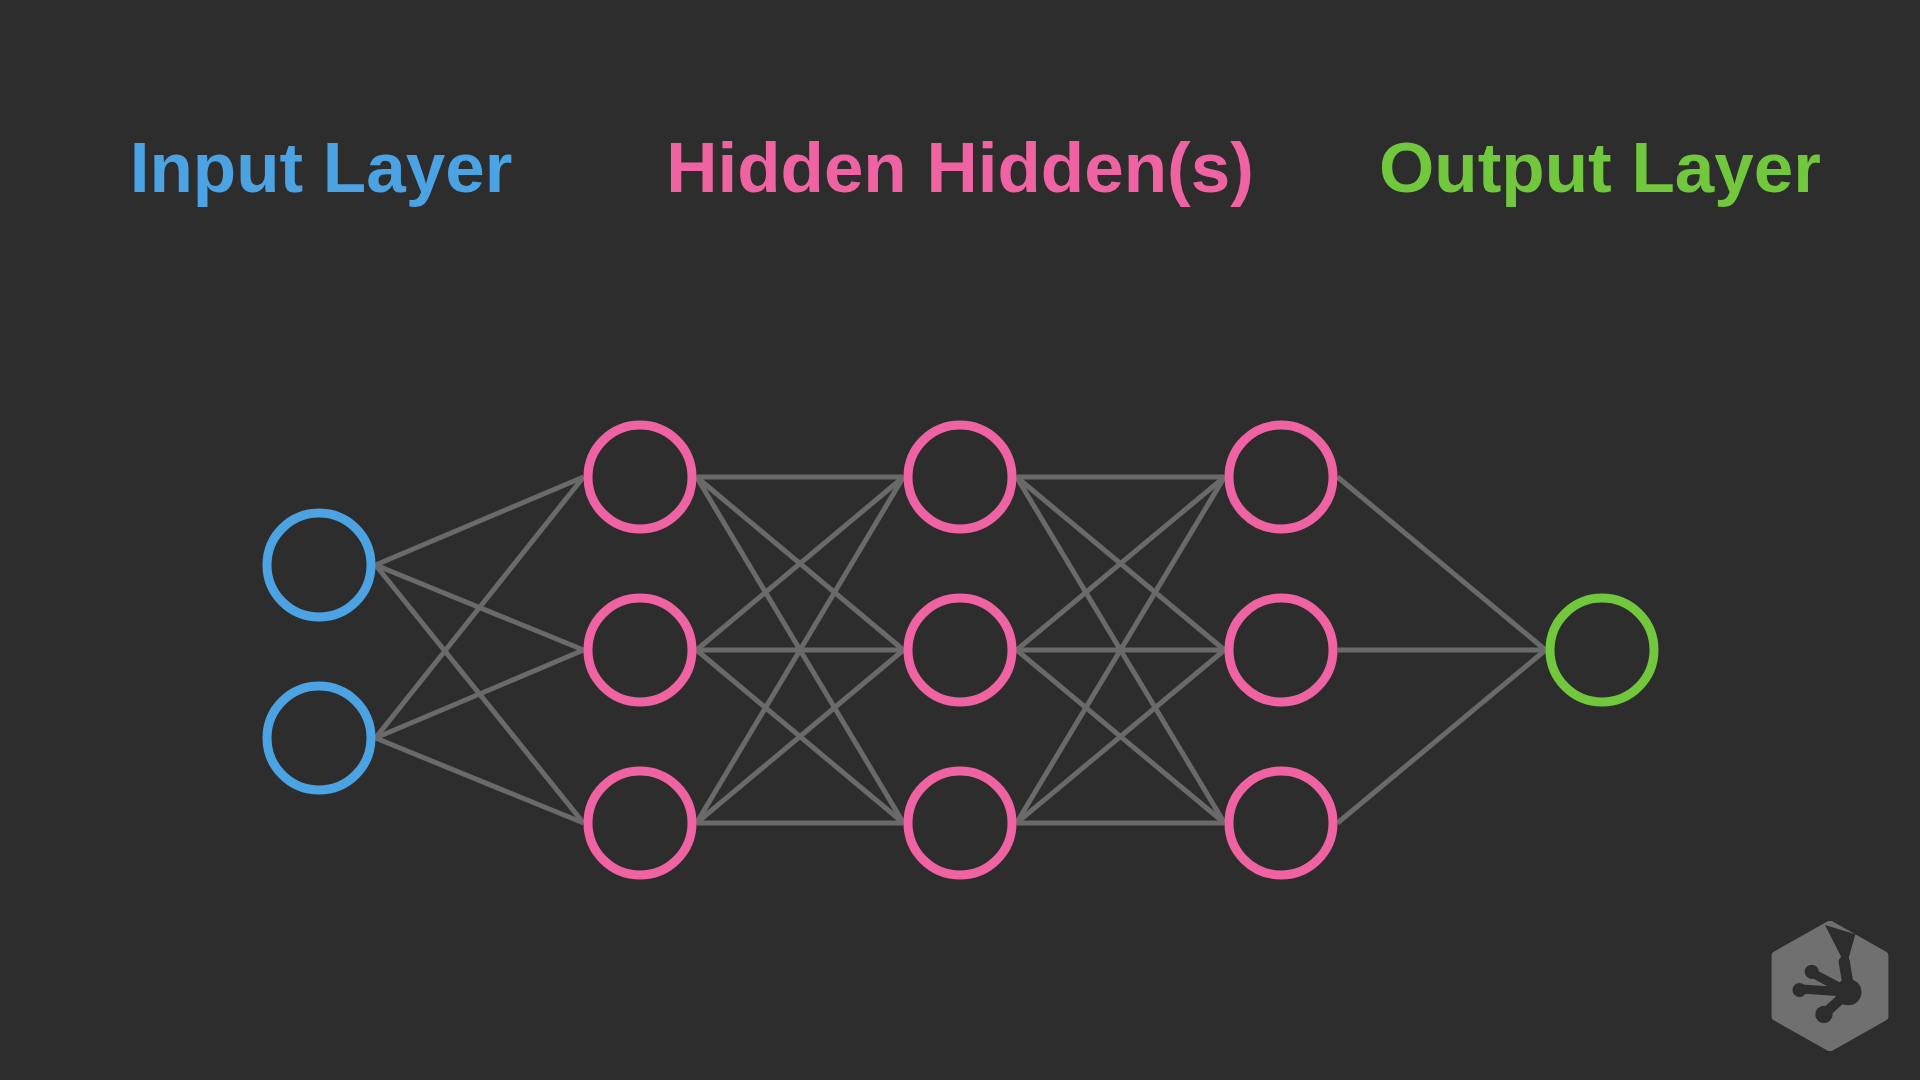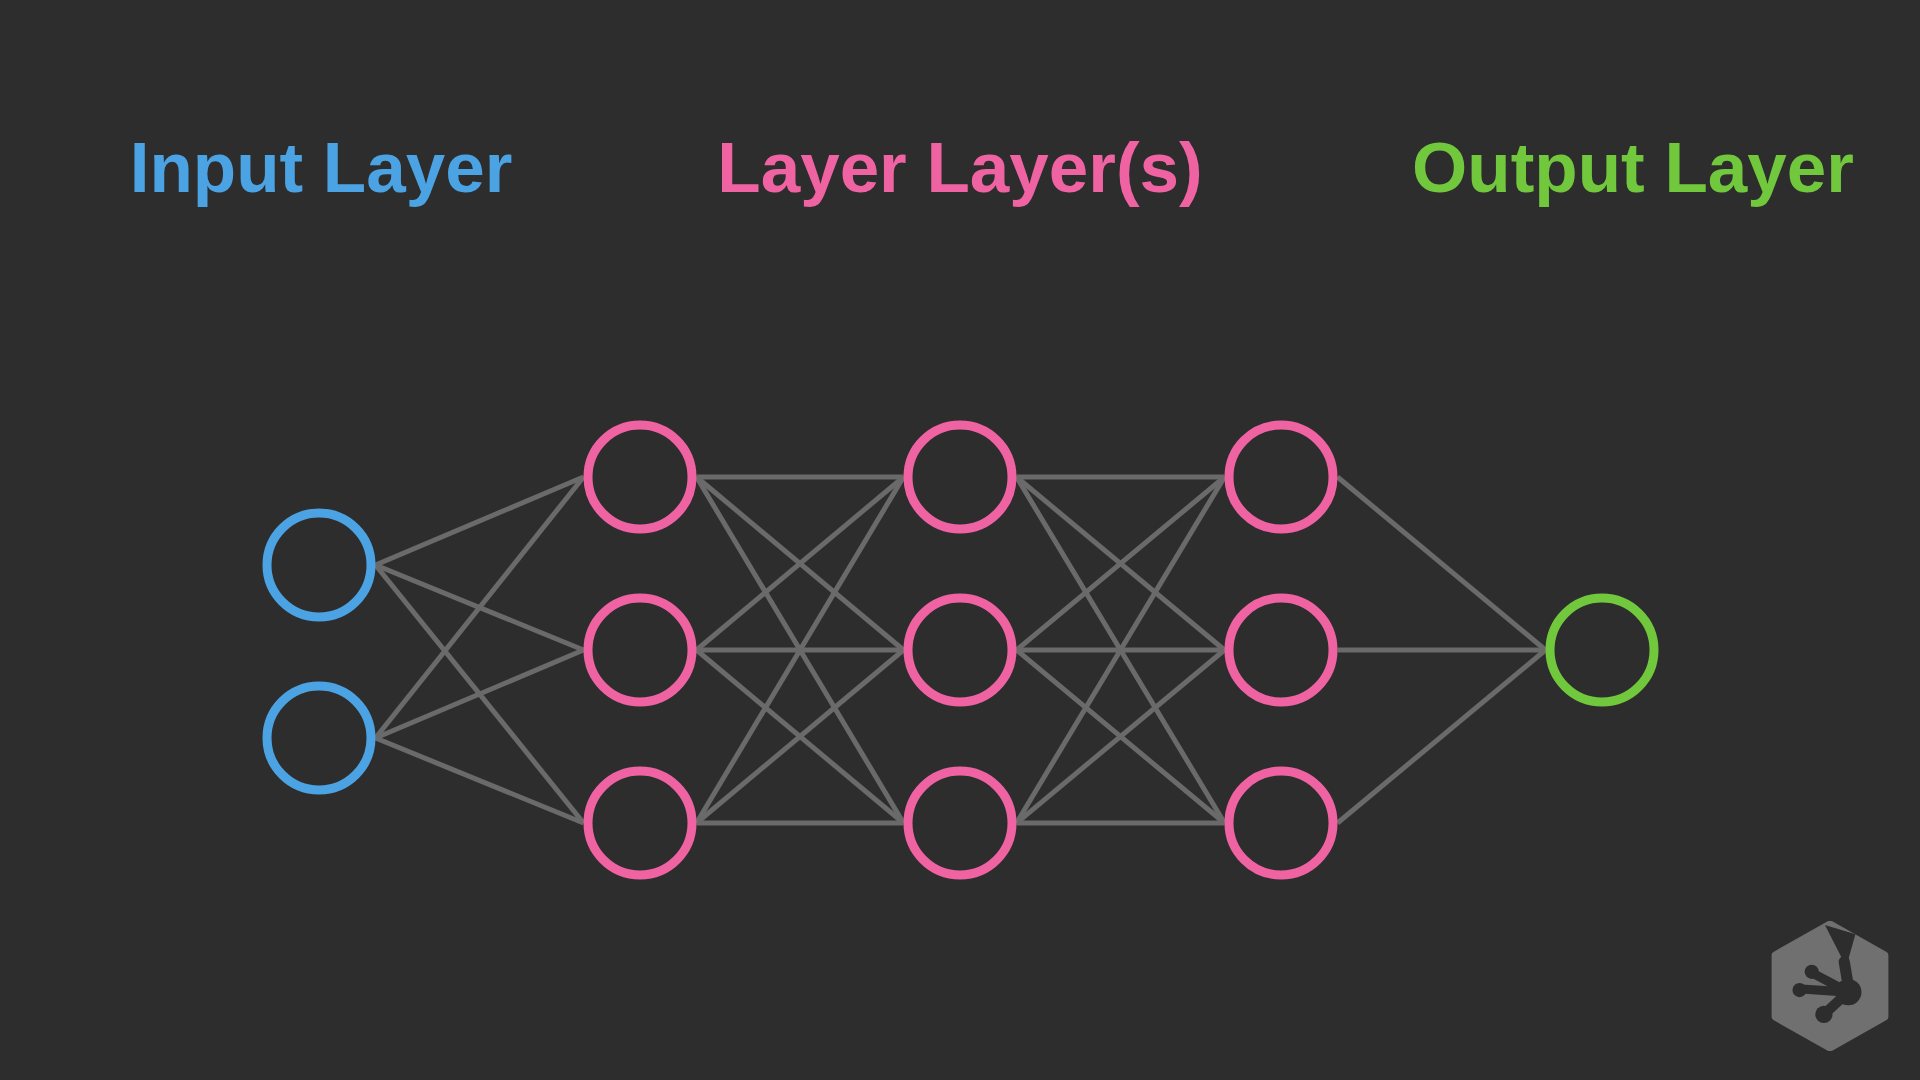--- a/index.html
+++ b/index.html
@@ -32,22 +32,22 @@
   #badge-logo {
     position: absolute;
     left: 1769px;
     top: 921px;
   }
 </style>
 </head>
 <body style="background: rgb(46, 45, 45);">
 
 <div class="layer-label" style="left: 321px; color: rgb(75, 163, 227);">Input Layer</div>
-<div class="layer-label" style="left: 960px; color: rgb(239, 99, 162);">Layer Layer(s)</div>
-<div class="layer-label" style="left: 1600px; color: rgb(113, 200, 60); margin-left: 33px;">Output Layer</div>
+<div class="layer-label" style="left: 960px; color: rgb(239, 99, 162);">Hidden Hidden(s)</div>
+<div class="layer-label" style="left: 1600px; color: rgb(113, 200, 60);">Output Layer</div>
 
 <svg id="network-svg" width="1920" height="1080" viewBox="0 0 1920 1080">
   <g id="edges-group">
       <line x1="375.5" y1="565" x2="583.5" y2="477" stroke="#6a6a6a" stroke-width="5"></line>
       <line x1="375.5" y1="565" x2="583.5" y2="650" stroke="#6a6a6a" stroke-width="5"></line>
       <line x1="375.5" y1="565" x2="583.5" y2="823" stroke="#6a6a6a" stroke-width="5"></line>
       <line x1="375.5" y1="738" x2="583.5" y2="477" stroke="#6a6a6a" stroke-width="5"></line>
       <line x1="375.5" y1="738" x2="583.5" y2="650" stroke="#6a6a6a" stroke-width="5"></line>
       <line x1="375.5" y1="738" x2="583.5" y2="823" stroke="#6a6a6a" stroke-width="5"></line>
       <line x1="696.5" y1="477" x2="903.5" y2="477" stroke="#6a6a6a" stroke-width="5"></line>

